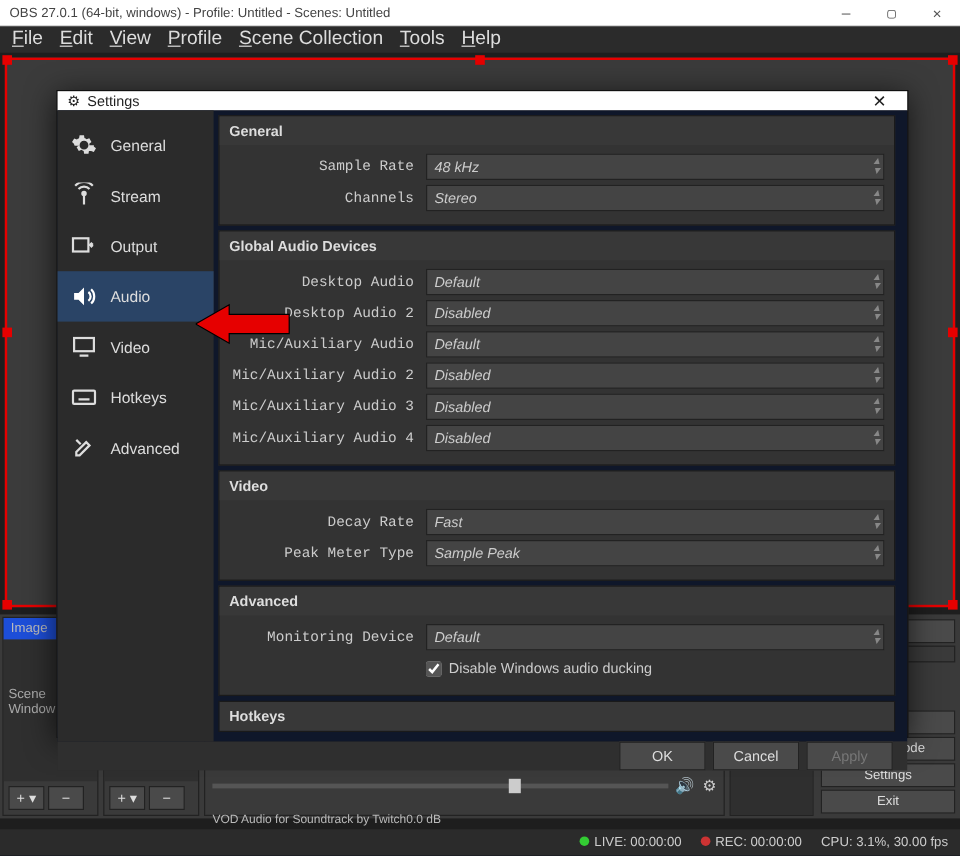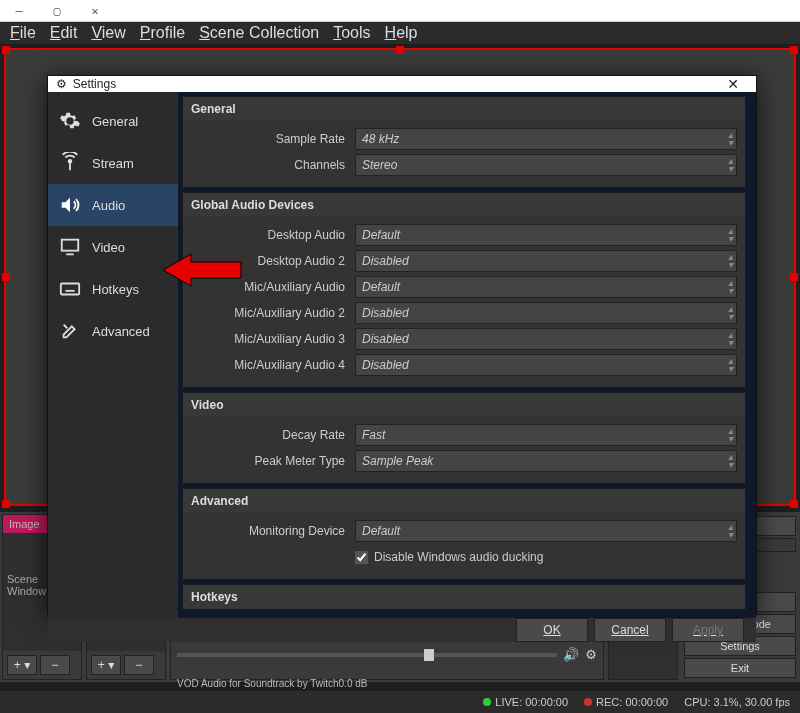--- a/index.html
+++ b/index.html
@@ -73,21 +73,21 @@
 }
 .panel {
   border: 1px solid #222;
   background: #3a3a3a;
   display: flex; flex-direction: column;
   margin: 2px;
 }
 .panel-header {
   font-size: 11px; color: #bbb;
   padding: 3px 6px;
-  background: #be185d;
+  background: #1d4ed8;
 }
 .panel-body { flex: 1; background: #2f2f2f; }
 .panel-footer {
   display: flex; align-items: center;
   padding: 4px;
 }
 .plusminus {
   width: 30px; height: 20px;
   background: #4a4a4a;
   border: 1px solid #222;
@@ -222,20 +222,21 @@
   display: flex; align-items: center;
   height: 24px;
   margin: 2px 0;
 }
 .row-label {
   width: 164px;
   text-align: right;
   padding-right: 10px;
   color: #ccc;
   font-size: 12px;
+  font-family: Liberation Mono, monospace;
 }
 .row-field {
   flex: 1;
   height: 22px;
   background: #444;
   border: 1px solid #222;
   color: #ccc;
   display: flex; align-items: center;
   padding: 0 6px;
   position: relative;
@@ -252,21 +253,20 @@
 }
 .row-check input { accent-color: #555; }
 
 
 .dialog-footer {
   height: 40px;
   display: flex; align-items: center; justify-content: flex-end;
   gap: 6px;
   padding: 0 12px;
   background: #2f2f2f;
-  text-decoration: underline;
 }
 .dbtn {
   width: 72px; height: 24px;
   background: #4a4a4a;
   border: 1px solid #222;
   color: #ddd;
   display: flex; align-items: center; justify-content: center;
   font-size: 12px;
 }
 .dbtn.disabled { color: #777; }
@@ -278,20 +278,21 @@
   z-index: 200;
   pointer-events: none;
 }
 
 svg { display: block; }
 </style>
 </head>
 <body>
 
 <div class="titlebar">
+  <div class="title">OBS 27.0.1 (64-bit, windows) - Profile: Untitled - Scenes: Untitled</div>
   <div class="win-btn">—</div>
   <div class="win-btn">▢</div>
   <div class="win-btn">✕</div>
 </div>
 
 <div class="menubar">
   <div class="menu-item"><span class="ul">F</span><span>ile</span></div>
   <div class="menu-item"><span class="ul">E</span>dit</div>
   <div class="menu-item"><span class="ul">V</span>iew</div>
   <div class="menu-item"><span class="ul">P</span>rofile</div>
@@ -394,20 +395,29 @@
       <div class="sb-item">
         <span class="sb-icon">
             <svg width="22" height="22" viewBox="0 0 24 24" fill="none" stroke="#ddd" stroke-width="2">
               <path d="M12 20v-8"></path>
               <circle cx="12" cy="10" r="1.5" fill="#ddd"></circle>
               <path d="M7 6a7 7 0 0110 0M4 3a11 11 0 0116 0"></path>
             </svg>
           </span>
         <span>Stream</span>
       </div>
+      <div class="sb-item">
+        <span class="sb-icon">
+            <svg width="22" height="22" viewBox="0 0 24 24" fill="none" stroke="#ddd" stroke-width="2">
+              <rect x="2" y="5" width="14" height="12"></rect>
+              <path d="M16 11h4m0 0l-2-2m2 2l-2 2"></path>
+            </svg>
+          </span>
+        <span>Output</span>
+      </div>
       <div class="sb-item active">
         <span class="sb-icon">
             <svg width="22" height="22" viewBox="0 0 24 24" fill="#fff">
               <path d="M3 9v6h4l5 5V4L7 9H3z"></path>
               <path d="M16 8a5 5 0 010 8M18.5 5.5a9 9 0 010 13" fill="none" stroke="#fff" stroke-width="2"></path>
             </svg>
           </span>
         <span>Audio</span>
       </div>
       <div class="sb-item">

